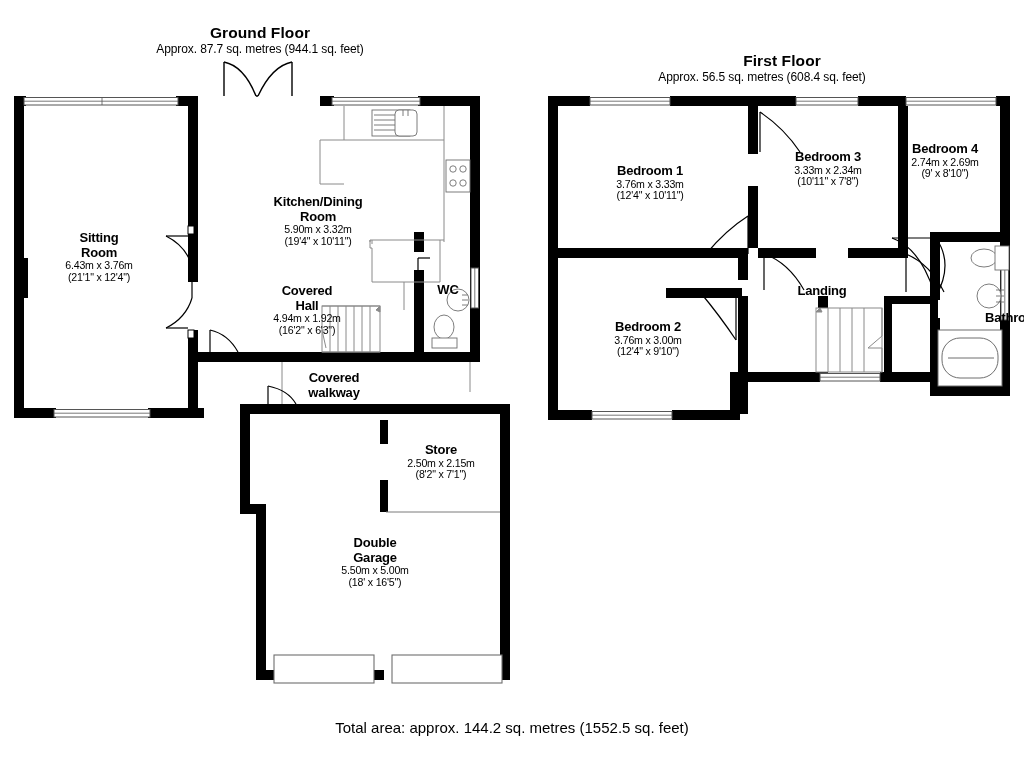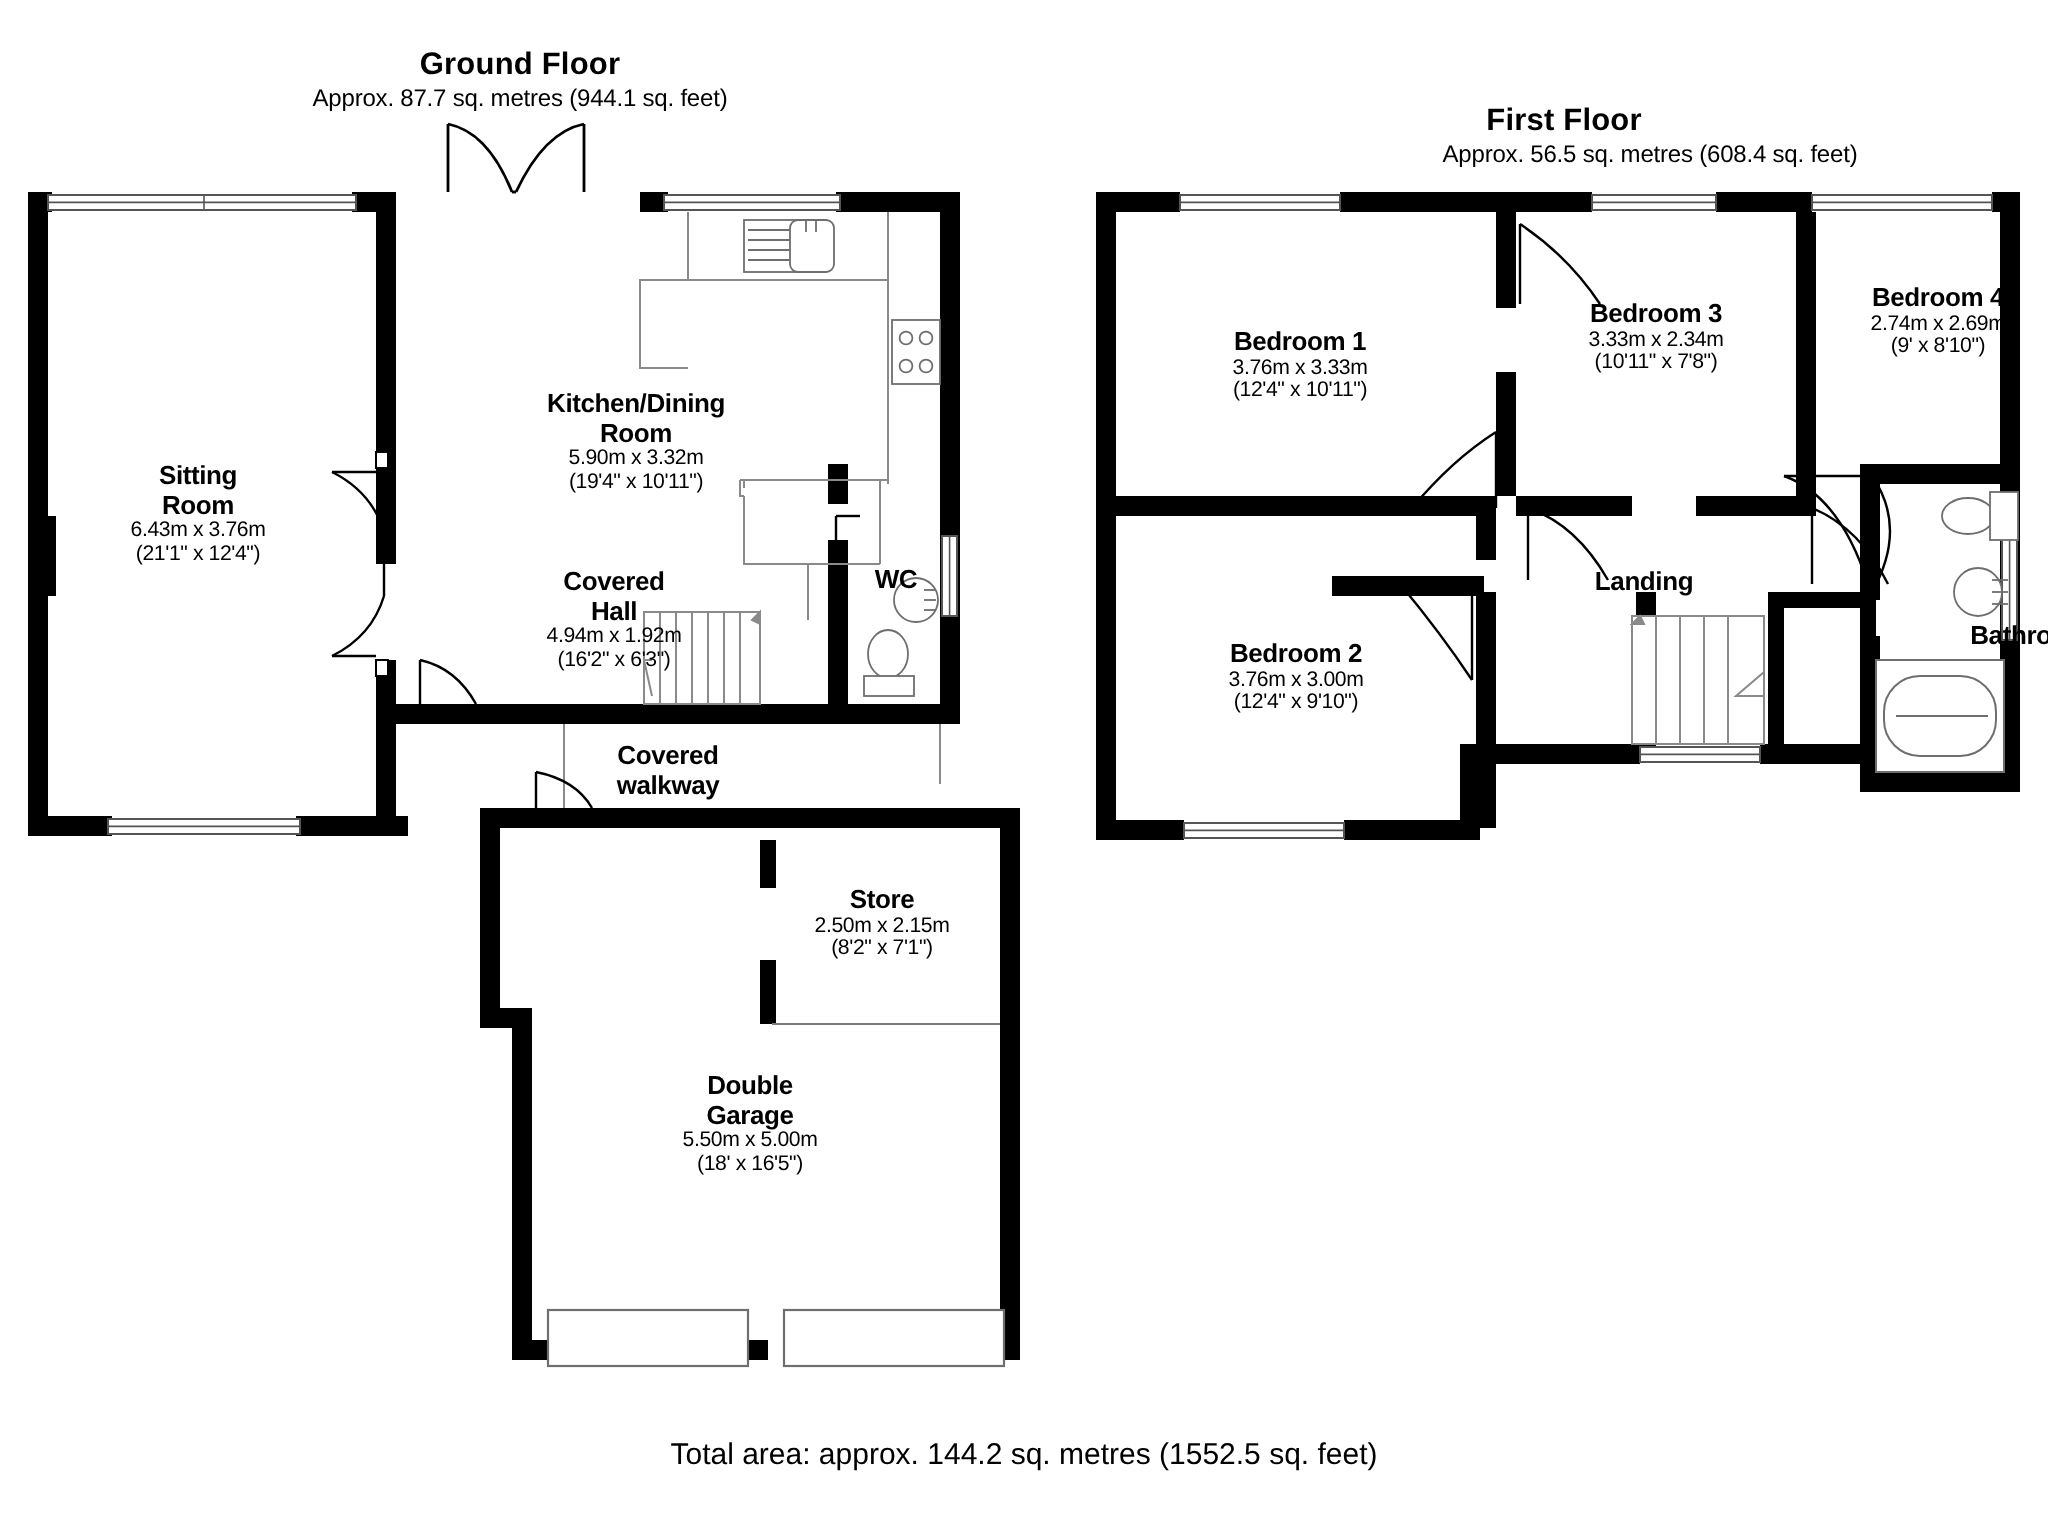--- a/index.html
+++ b/index.html
@@ -378,21 +378,21 @@
         <rect x="942" y="338" width="56" height="40" rx="18"></rect>
         <line x1="948" y1="358" x2="994" y2="358"></line>
       </g>
     </g>
   </svg>
 
   <div class="lbl floor-title center-x" style="left:260px; top:24px;">Ground Floor</div>
   <div class="lbl floor-sub center-x" style="left:260px; top:43px;">Approx. 87.7 sq. metres (944.1 sq. feet)</div>
 
   <div class="lbl floor-title center-x" style="left:782px; top:52px;">First Floor</div>
-  <div class="lbl floor-sub center-x" style="left:825px; top:71px;">Approx. 56.5 sq. metres (608.4 sq. feet)</div>
+  <div class="lbl floor-sub center-x" style="left:762px; top:71px;">Approx. 56.5 sq. metres (608.4 sq. feet)</div>
 
   <div class="lbl center-x" style="left:99px; top:231px;">
     <div class="room-name">Sitting</div>
     <div class="room-name">Room</div>
     <div class="room-dim">6.43m x 3.76m</div>
     <div class="room-dim">(21'1" x 12'4")</div>
   </div>
 
   <div class="lbl center-x" style="left:318px; top:195px;">
     <div class="room-name">Kitchen/Dining</div>
@@ -433,21 +433,21 @@
     <div class="room-dim">3.76m x 3.33m</div>
     <div class="room-dim">(12'4" x 10'11")</div>
   </div>
 
   <div class="lbl center-x" style="left:828px; top:150px;">
     <div class="room-name">Bedroom 3</div>
     <div class="room-dim">3.33m x 2.34m</div>
     <div class="room-dim">(10'11" x 7'8")</div>
   </div>
 
-  <div class="lbl center-x" style="left:945px; top:142px;margin-left:24px;">
+  <div class="lbl center-x" style="left:945px; top:142px;">
     <div class="room-name">Bedroom 4</div>
     <div class="room-dim">2.74m x 2.69m</div>
     <div class="room-dim">(9' x 8'10")</div>
   </div>
 
   <div class="lbl center-x" style="left:648px; top:320px;">
     <div class="room-name">Bedroom 2</div>
     <div class="room-dim">3.76m x 3.00m</div>
     <div class="room-dim">(12'4" x 9'10")</div>
   </div>

